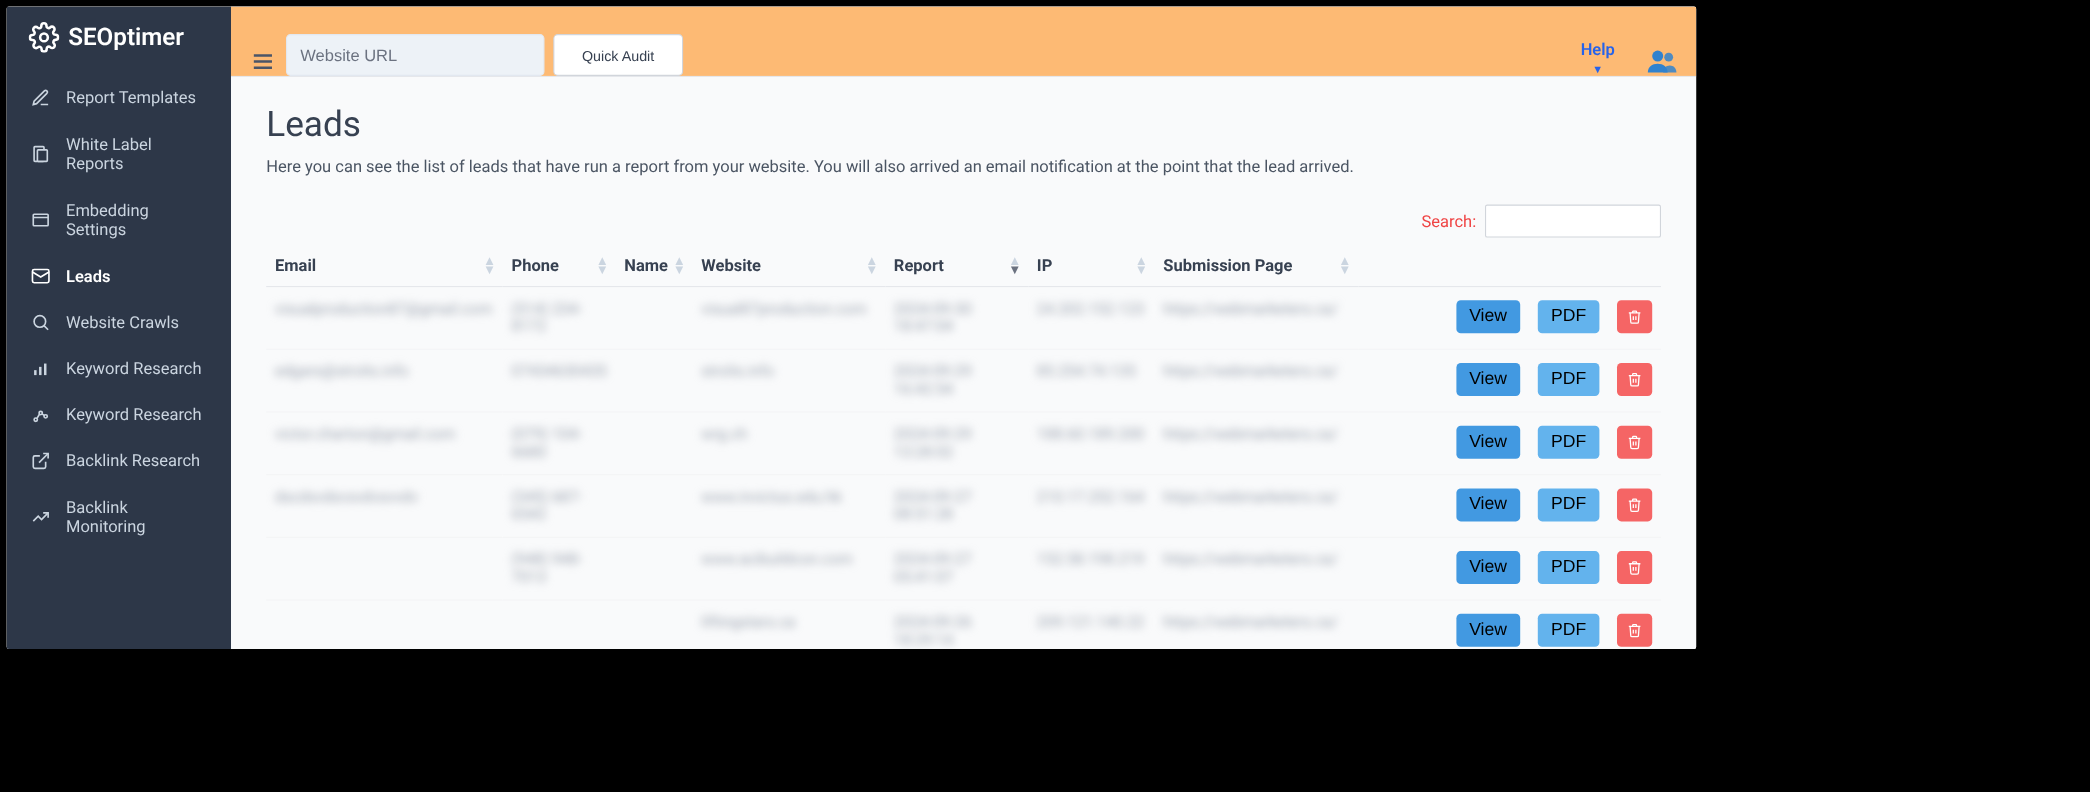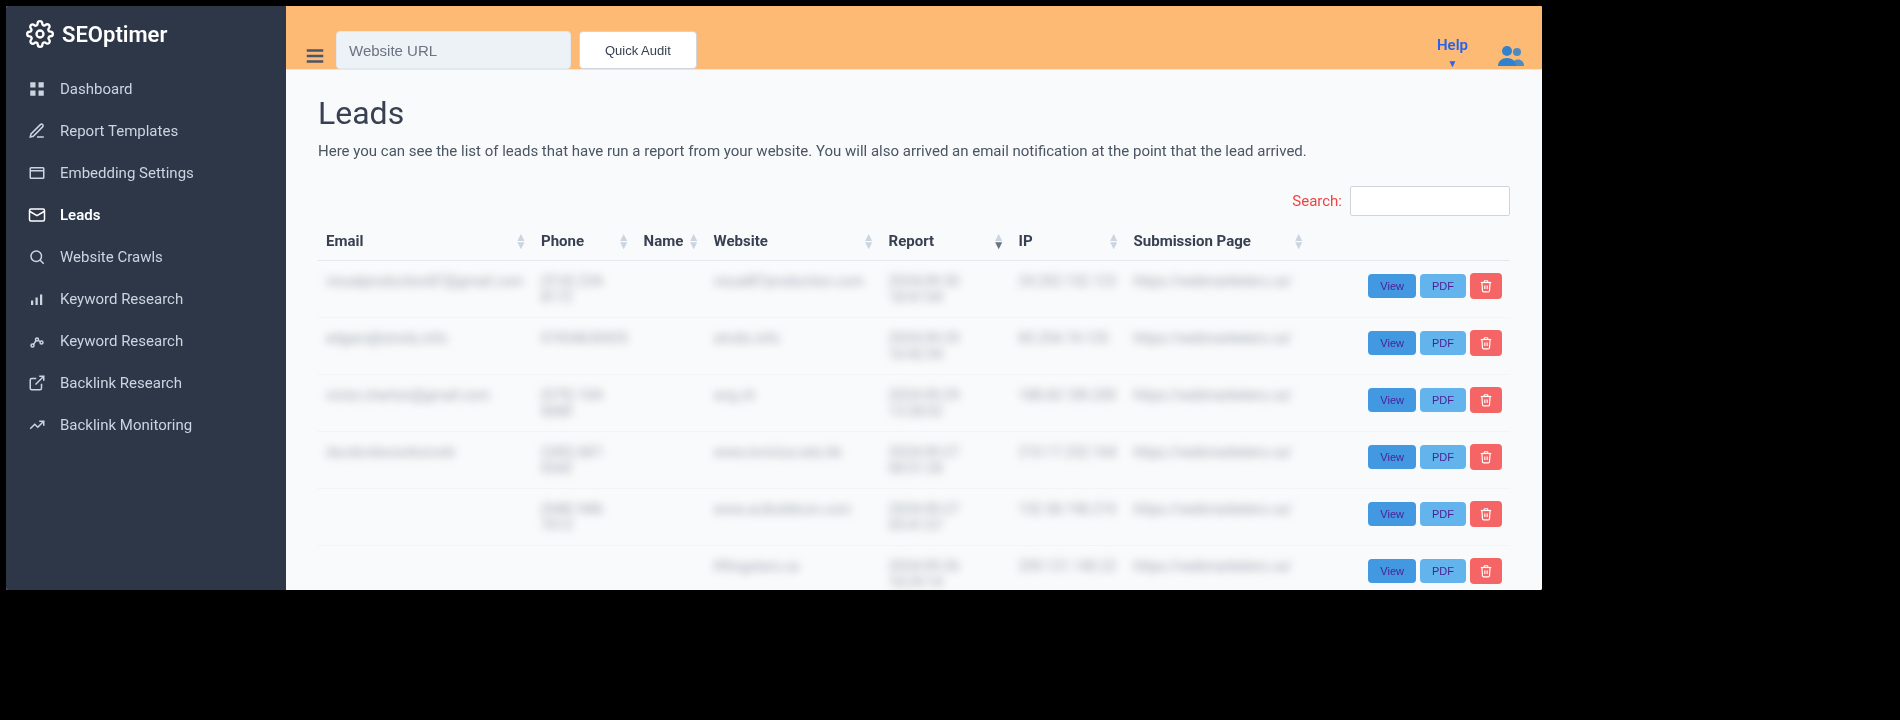--- a/index.html
+++ b/index.html
@@ -1,20 +1,20 @@
 <!DOCTYPE html>
 <html><head>
 <meta charset="utf-8">
 <style>
 * { margin: 0; padding: 0; box-sizing: border-box; }
 body { font-family: -apple-system, BlinkMacSystemFont, "Segoe UI", Roboto, "Helvetica Neue", Arial, sans-serif; background: #000; padding: 6px; }
 .frame { width: 1536px; height: 584px; background: #fff; display: flex; overflow: hidden; border-radius: 2px; }
 
 
-.sidebar { width: 280px; background: #2d3748; color: #a0aec0; flex-shrink: 0; display: flex; flex-direction: column; }
+.sidebar { width: 204px; background: #2d3748; color: #a0aec0; flex-shrink: 0; display: flex; flex-direction: column; }
 .logo-wrap { padding: 14px 20px 12px; display: flex; align-items: center; gap: 8px; color: #fff; }
 .logo-wrap svg { width: 28px; height: 28px; }
 .logo-text { font-size: 22px; font-weight: 600; color: #fff; }
 .nav { padding-top: 8px; }
 .nav-item { display: flex; align-items: center; gap: 14px; padding: 12px 22px; font-size: 15px; color: #cbd5e0; cursor: pointer; }
 .nav-item.active { color: #fff; font-weight: 600; }
 .nav-item .icon { width: 18px; height: 18px; display: inline-flex; align-items: center; justify-content: center; flex-shrink: 0; }
 .nav-item .icon svg { width: 18px; height: 18px; }
 
 
@@ -40,21 +40,21 @@
 .search-input { width: 160px; height: 30px; border: 1px solid #d1d5db; border-radius: 2px; padding: 0 8px; font-size: 14px; }
 
 .table { width: 100%; border-collapse: collapse; }
 .table th { text-align: left; font-size: 15px; color: #374151; font-weight: 700; padding: 10px 8px; border-bottom: 1px solid #e5e7eb; position: relative; }
 .sort-icon { position: absolute; right: 6px; top: 50%; transform: translateY(-50%); color: #cbd5e0; font-size: 12px; line-height: 8px; }
 .sort-icon.down-active .dn { color: #6b7280; }
 .sort-icon .up, .sort-icon .dn { display: block; }
 .table td { padding: 12px 8px; font-size: 14px; color: #6b7280; border-bottom: 1px solid #f3f4f6; vertical-align: top; }
 .blurred { filter: blur(4px); color: #9ca3af; user-select: none; }
 .actions-cell { white-space: nowrap; text-align: right; }
-.btn { display: inline-block; padding: 6px 12px; border-radius: 4px; font-size: 11px; color: #4c1d95; border: none; cursor: pointer; margin-left: 4px; vertical-align: middle; }
+.btn { display: inline-block; padding: 6px 12px; border-radius: 4px; font-size: 16px; color: #000000; border: none; cursor: pointer; margin-left: 16px; vertical-align: middle; }
 .btn-view { background: #4299e1; }
 .btn-pdf { background: #63b3ed; }
 .btn-del { background: #f56565; padding: 6px 9px; }
 .btn-del svg { width: 14px; height: 14px; vertical-align: middle; }
 th.col-email{width:215px;} th.col-phone{width:100px;} th.col-name{width:70px;} th.col-website{width:175px;} th.col-arrived{width:130px;} th.col-ip{width:115px;} th.col-submission{width:185px;}
 </style>
 </head>
 <body>
 
 <div class="frame">
@@ -62,37 +62,35 @@
     <div class="logo-wrap">
       <svg viewBox="0 0 24 24" fill="none" stroke="#fff" stroke-width="2">
           <circle cx="12" cy="12" r="3"></circle>
           <path d="M19.4 15a1.65 1.65 0 0 0 .33 1.82l.06.06a2 2 0 1 1-2.83 2.83l-.06-.06a1.65 1.65 0 0 0-1.82-.33 1.65 1.65 0 0 0-1 1.51V21a2 2 0 0 1-4 0v-.09a1.65 1.65 0 0 0-1-1.51 1.65 1.65 0 0 0-1.82.33l-.06.06a2 2 0 1 1-2.83-2.83l.06-.06a1.65 1.65 0 0 0 .33-1.82 1.65 1.65 0 0 0-1.51-1H3a2 2 0 0 1 0-4h.09a1.65 1.65 0 0 0 1.51-1 1.65 1.65 0 0 0-.33-1.82l-.06-.06a2 2 0 1 1 2.83-2.83l.06.06a1.65 1.65 0 0 0 1.82.33h0a1.65 1.65 0 0 0 1-1.51V3a2 2 0 0 1 4 0v.09a1.65 1.65 0 0 0 1 1.51h0a1.65 1.65 0 0 0 1.82-.33l.06-.06a2 2 0 1 1 2.83 2.83l-.06.06a1.65 1.65 0 0 0-.33 1.82v0a1.65 1.65 0 0 0 1.51 1H21a2 2 0 0 1 0 4h-.09a1.65 1.65 0 0 0-1.51 1z"></path>
         </svg>
       <span class="logo-text">SEOptimer</span>
     </div>
     <nav class="nav" id="nav">
         <div class="nav-item">
           <span class="icon">
-            <svg viewBox="0 0 24 24" fill="currentColor">
-              <rect x="3" y="3" width="7" height="7"></rect>
-              <rect x="14" y="3" width="7" height="7"></rect>
-              <rect x="3" y="14" width="7" height="7"></rect>
-              <rect x="14" y="14" width="7" height="7"></rect>
-            </svg>
-          </span>
-          <span>Dashboard</span>
-        </div>
-        <div class="nav-item">
-          <span class="icon">
             <svg viewBox="0 0 24 24" fill="none" stroke="currentColor" stroke-width="2">
               <path d="M12 20h9"></path>
               <path d="M16.5 3.5a2.12 2.12 0 0 1 3 3L7 19l-4 1 1-4z"></path>
             </svg>
           </span>
           <span>Report Templates</span>
+        </div>
+        <div class="nav-item">
+          <span class="icon">
+            <svg viewBox="0 0 24 24" fill="none" stroke="currentColor" stroke-width="2">
+              <rect x="4" y="3" width="12" height="18" rx="1"></rect>
+              <rect x="8" y="7" width="12" height="14" rx="1" fill="#2d3748"></rect>
+            </svg>
+          </span>
+          <span>White Label Reports</span>
         </div>
         <div class="nav-item">
           <span class="icon">
             <svg viewBox="0 0 24 24" fill="none" stroke="currentColor" stroke-width="2">
               <rect x="3" y="5" width="18" height="14" rx="1"></rect>
               <line x1="3" y1="9" x2="21" y2="9"></line>
             </svg>
           </span>
           <span>Embedding Settings</span>
         </div>

